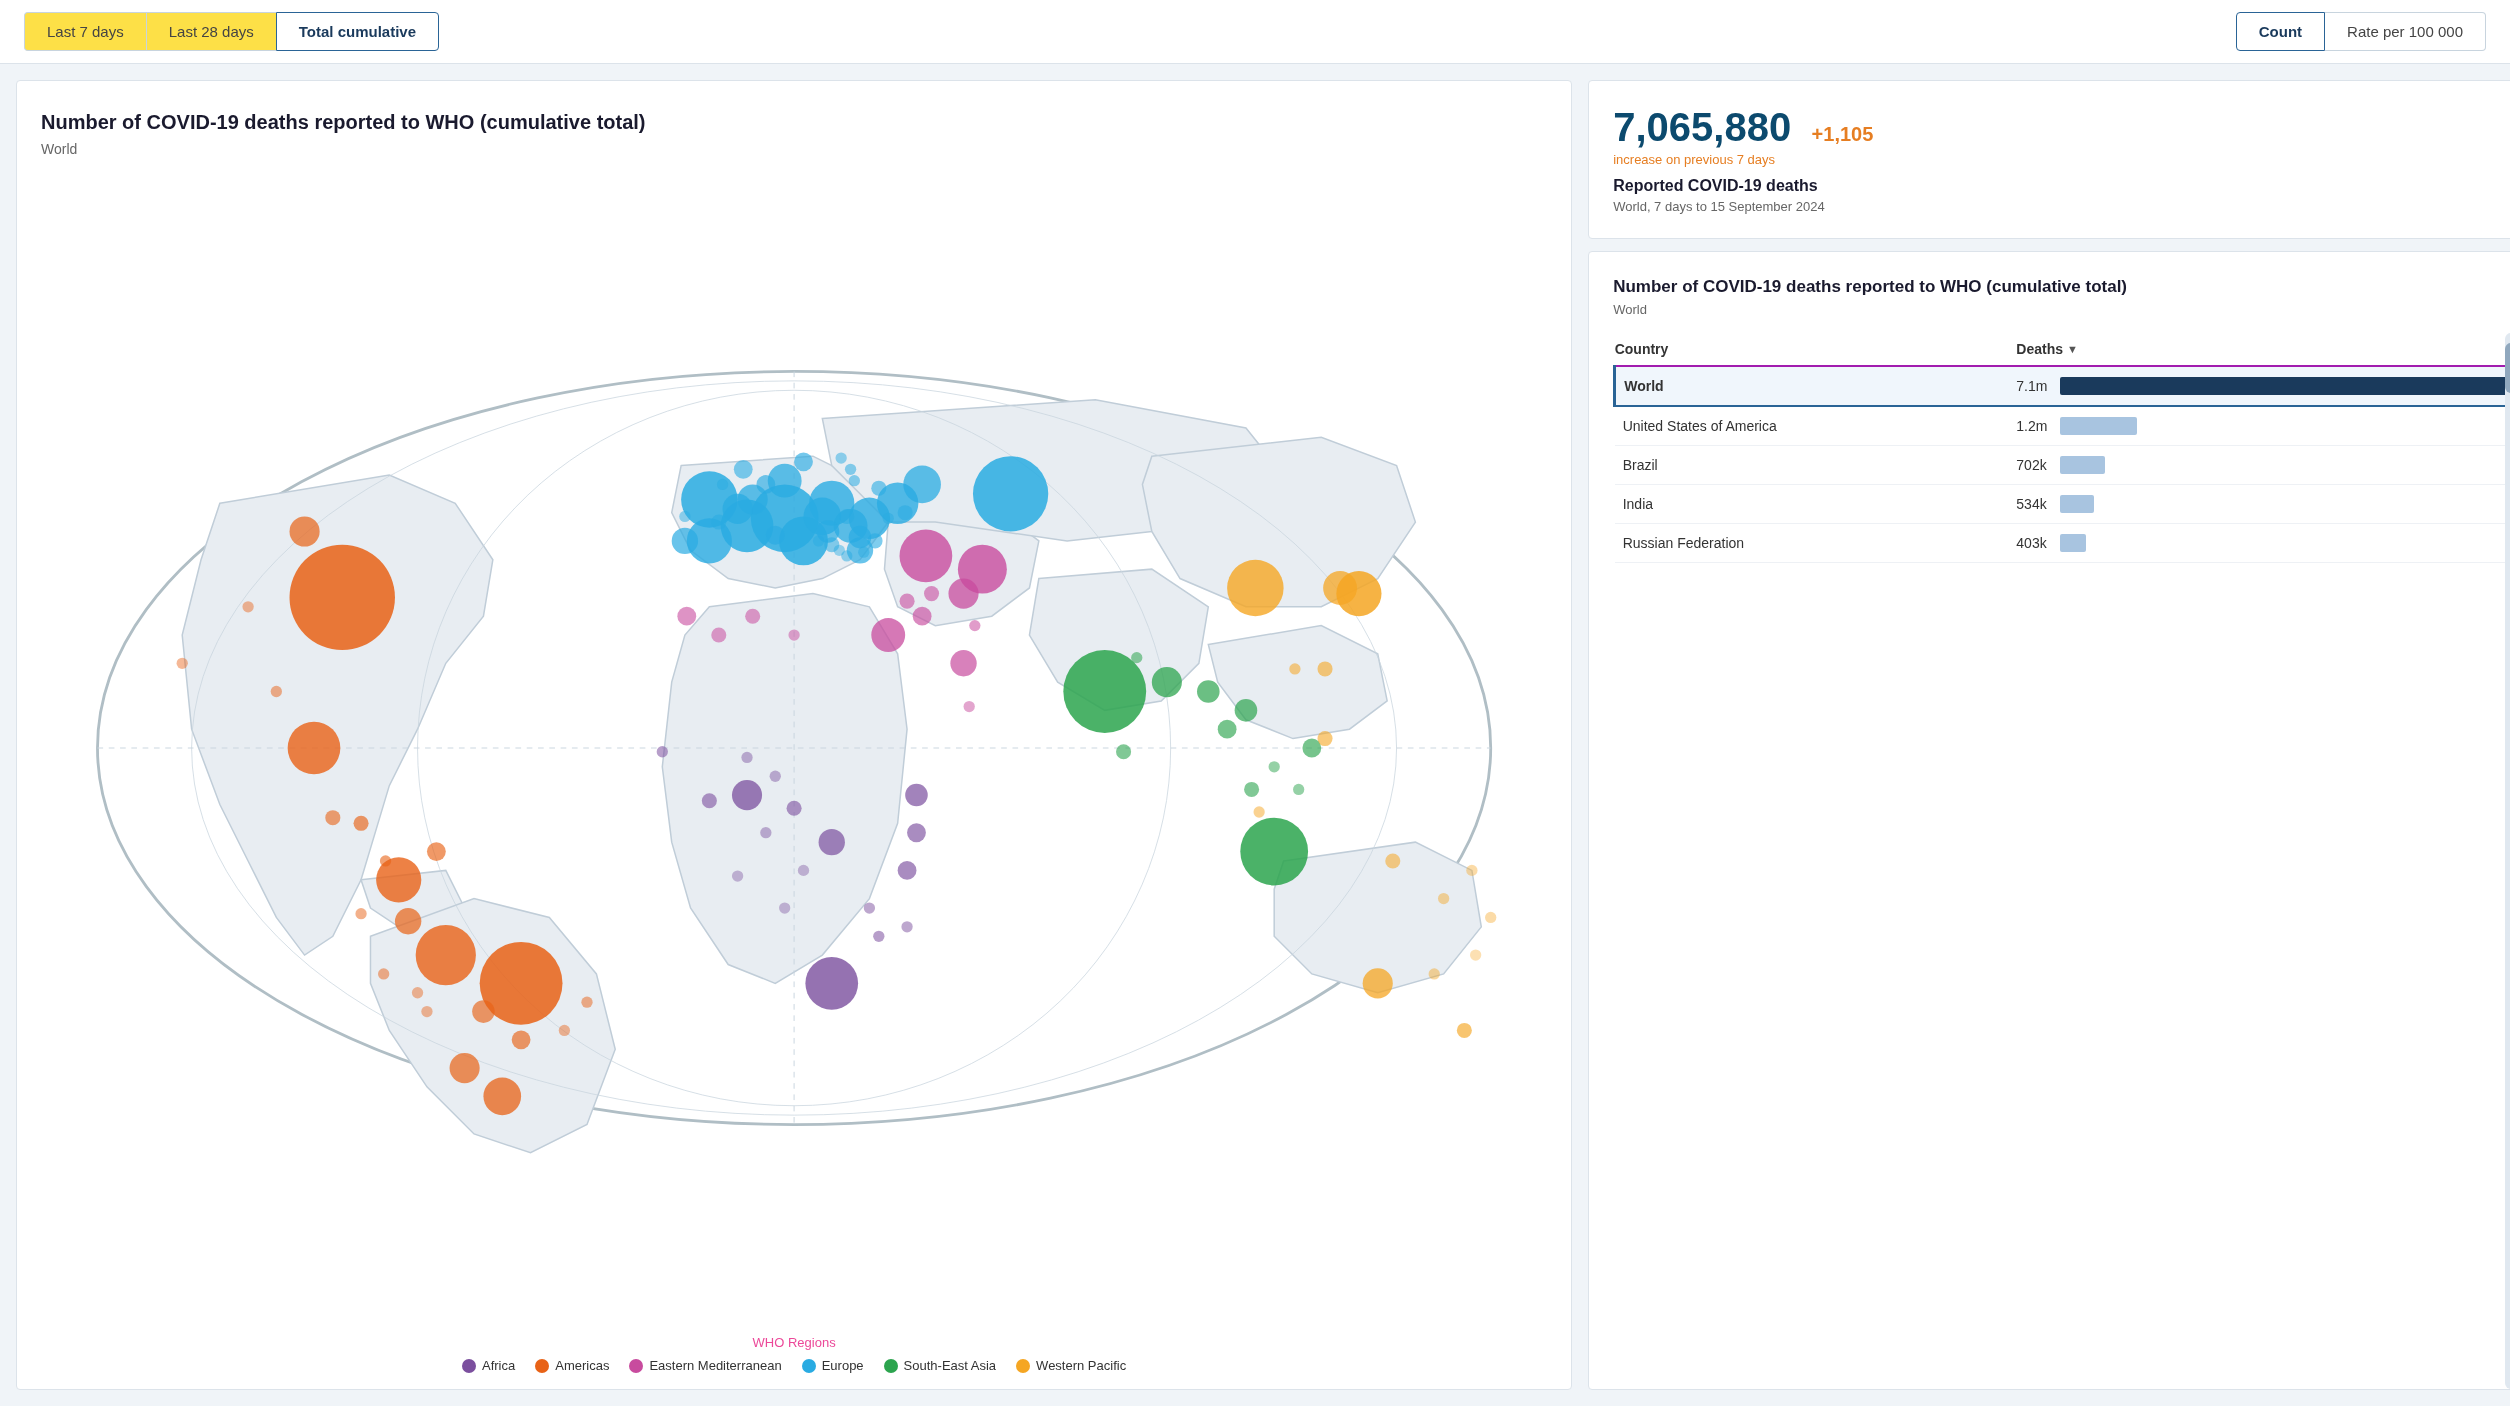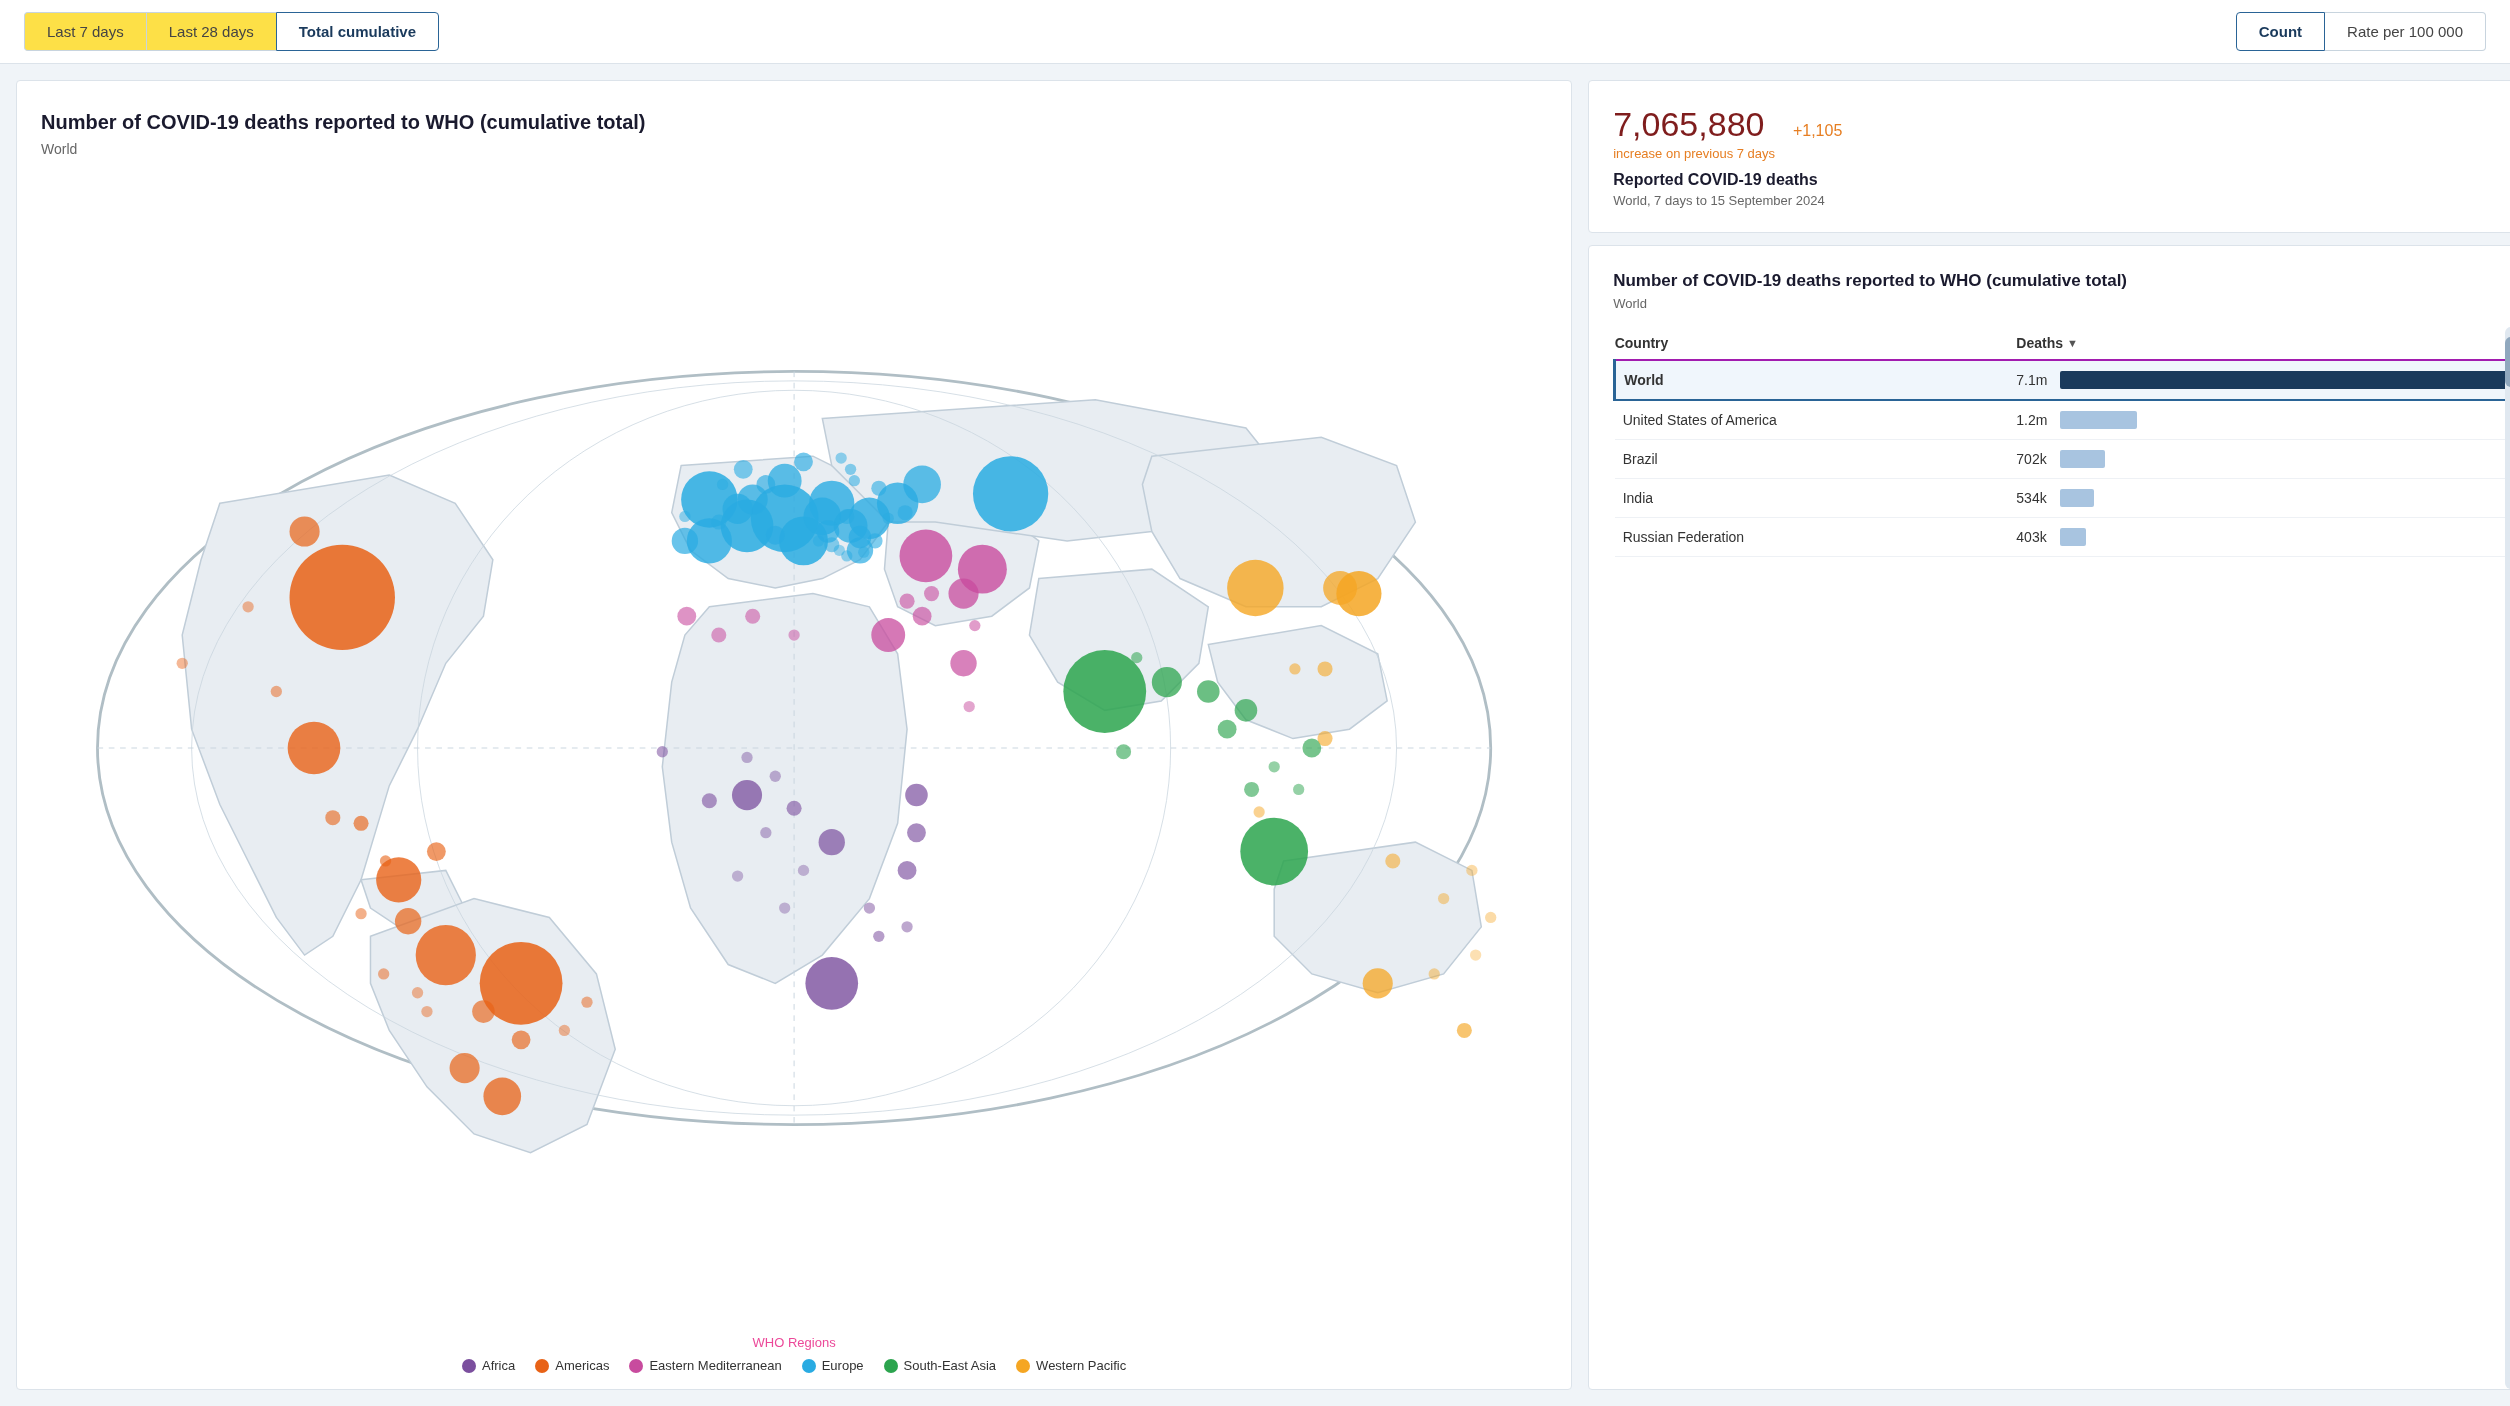--- a/index.html
+++ b/index.html
@@ -134,30 +134,30 @@
       margin: 16px 16px 16px 0;
     }
     .stat-card {
       background: #fff;
       border: 1px solid #dce3ea;
       border-radius: 4px;
       padding: 24px;
       margin-bottom: 12px;
     }
     .stat-number {
-      font-size: 34px;
-      font-weight: 400;
-      color: #7f1d1d;
+      font-size: 40px;
+      font-weight: 700;
+      color: #0c4a6e;
       display: inline;
     }
     .stat-increase {
-      font-size: 16px;
-      font-weight: 400;
+      font-size: 20px;
+      font-weight: 700;
       color: #e67e22;
-      margin-left: 24px;
+      margin-left: 16px;
     }
     .stat-increase-text {
       font-size: 13px;
       color: #e67e22;
       display: block;
       margin-top: 2px;
     }
     .stat-label {
       font-size: 16px;
       font-weight: 700;

